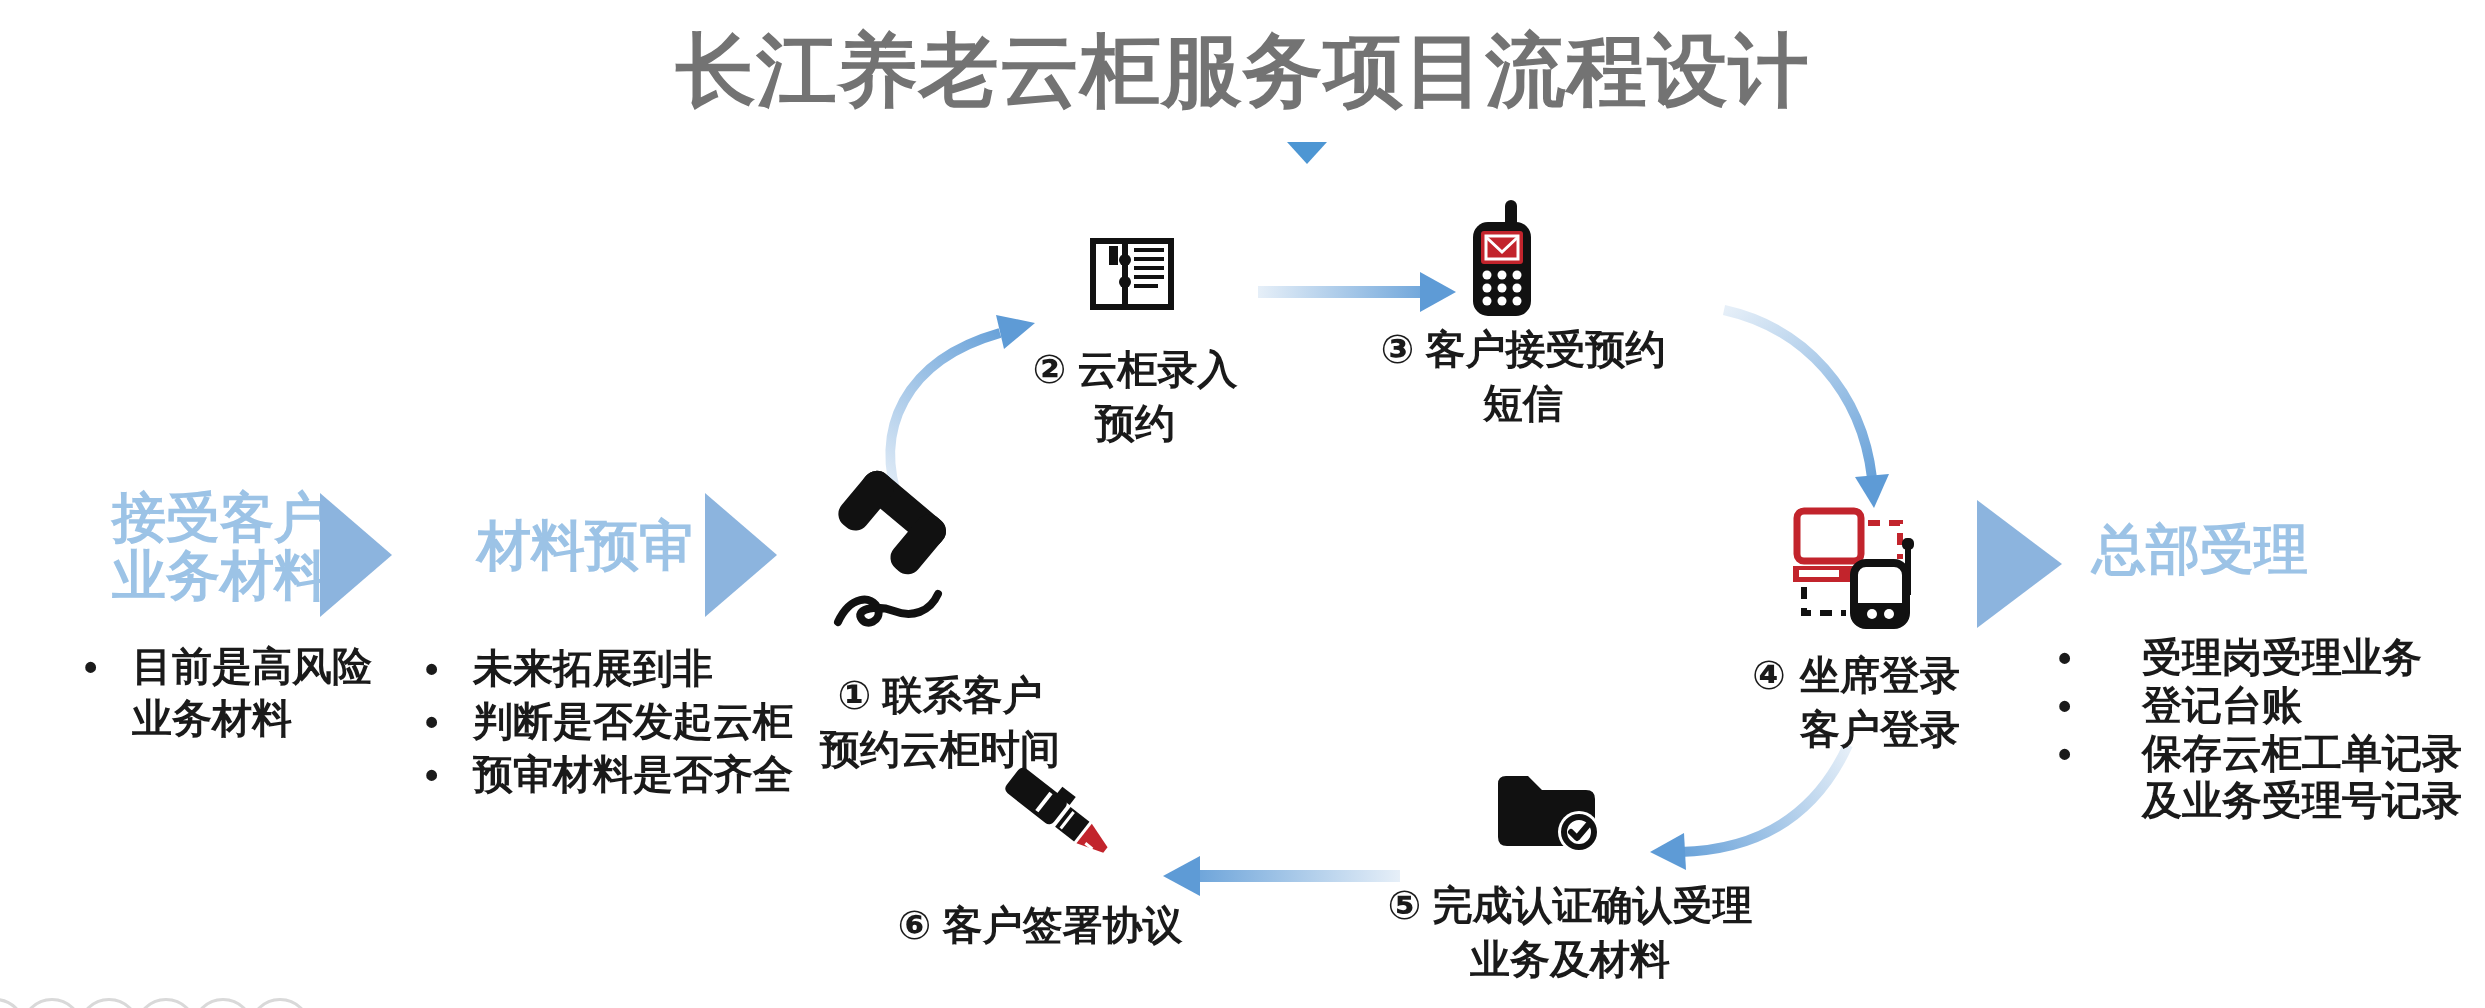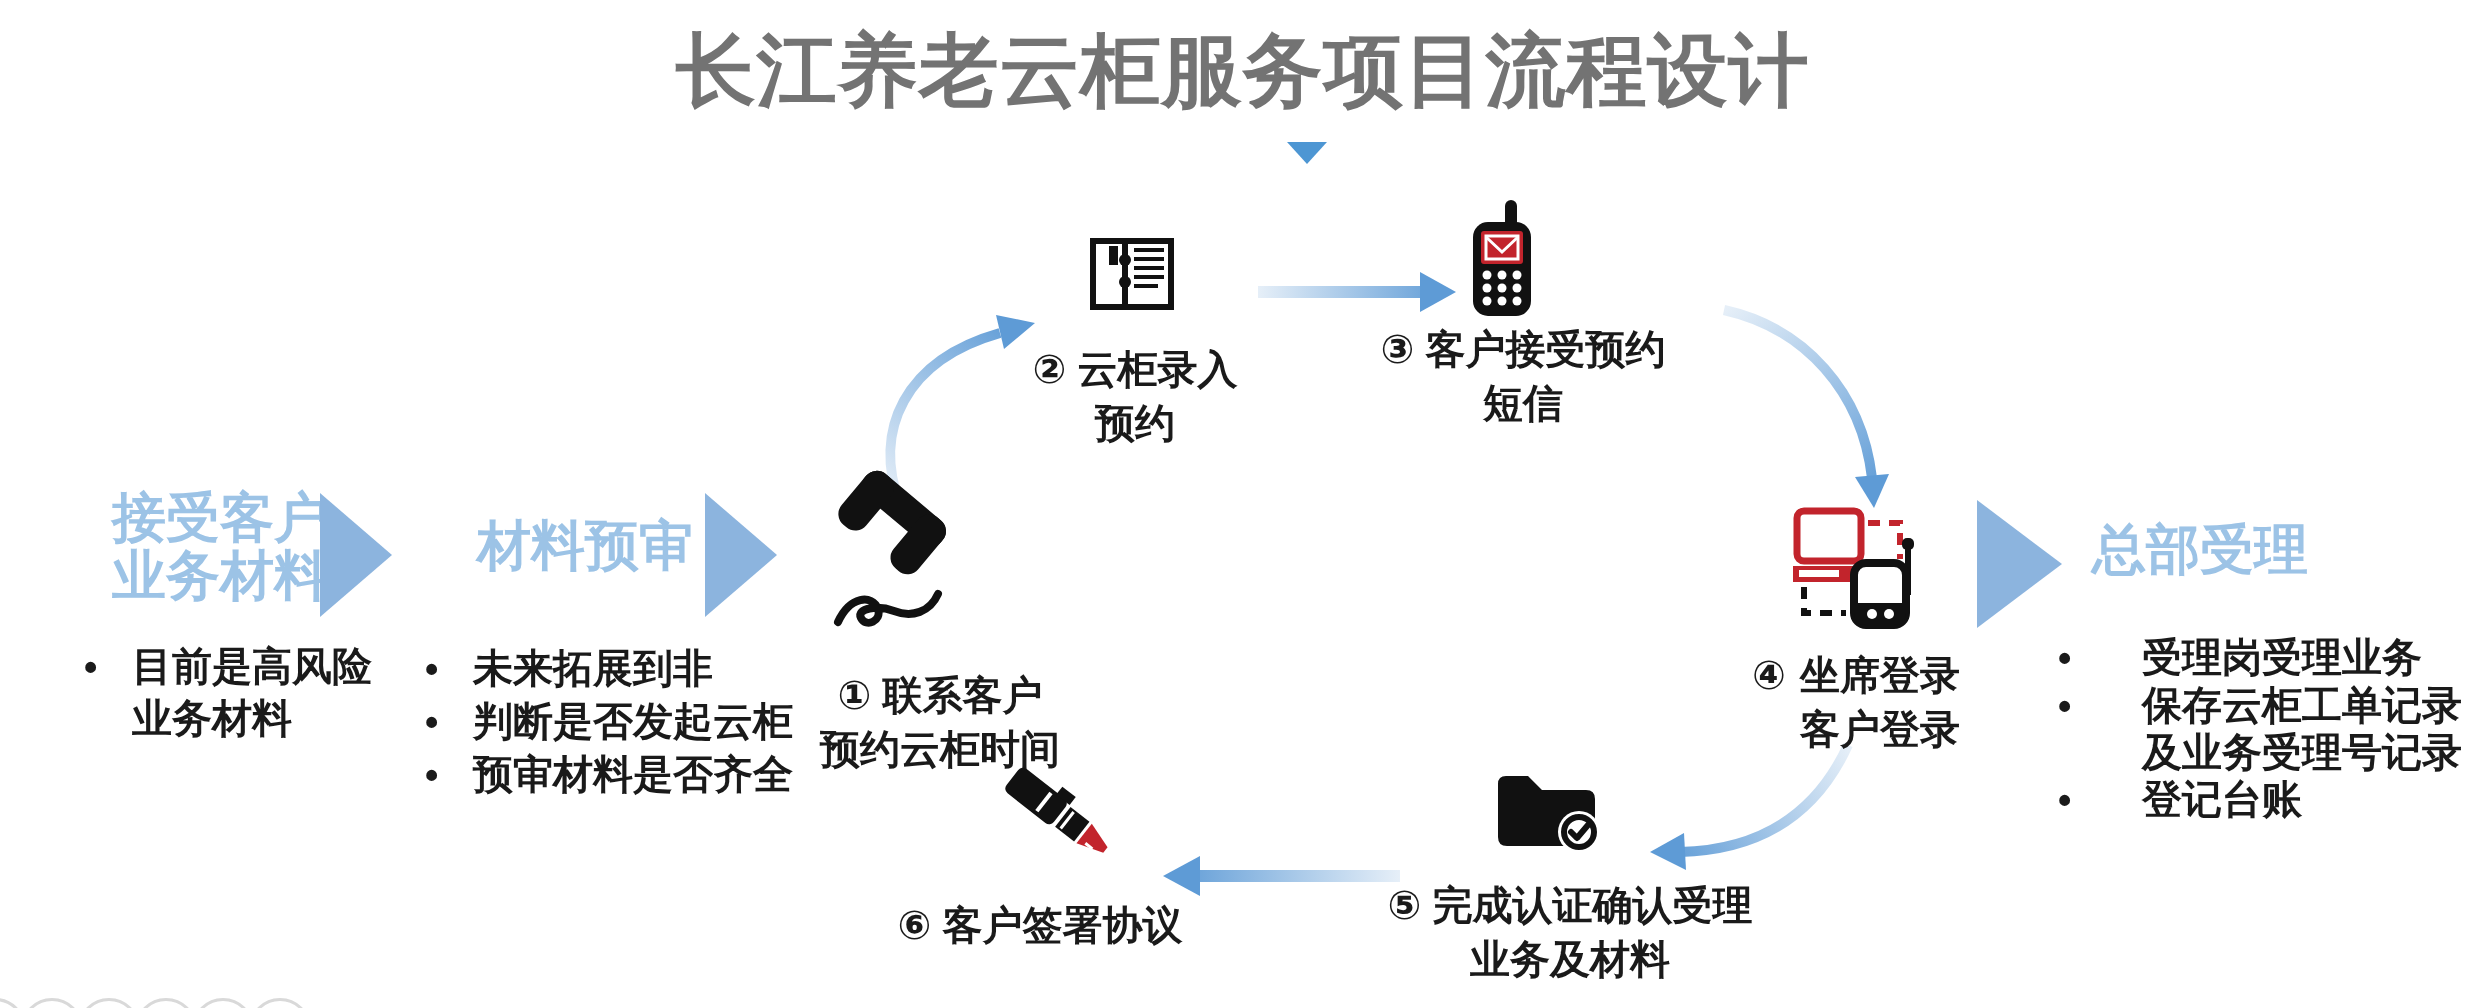--- a/index.html
+++ b/index.html
@@ -170,26 +170,26 @@
   <section>
     <div class="tri-right tri3"></div>
     <div class="stage-hdr hdr3">总部受理</div>
     <ul class="blist list3">
       <li>
           <span class="dot"></span>
           <span class="txt">受理岗受理业务</span>
         </li>
       <li>
           <span class="dot"></span>
+          <span class="txt">登记台账</span>
+        </li>
+      <li>
+          <span class="dot"></span>
           <span class="txt">保存云柜工单记录
 及业务受理号记录</span>
-        </li>
-      <li>
-          <span class="dot"></span>
-          <span class="txt">登记台账</span>
         </li>
     </ul>
   </section>
 
 
   <svg class="icon ic-handset" width="130" height="178" viewBox="0 0 130 178">
     <g transform="rotate(40 60 60)" fill="#111">
       <rect x="12" y="26" width="100" height="30" rx="14"></rect>
       <rect x="12" y="26" width="32" height="66" rx="14"></rect>
       <rect x="80" y="26" width="32" height="66" rx="14"></rect>

